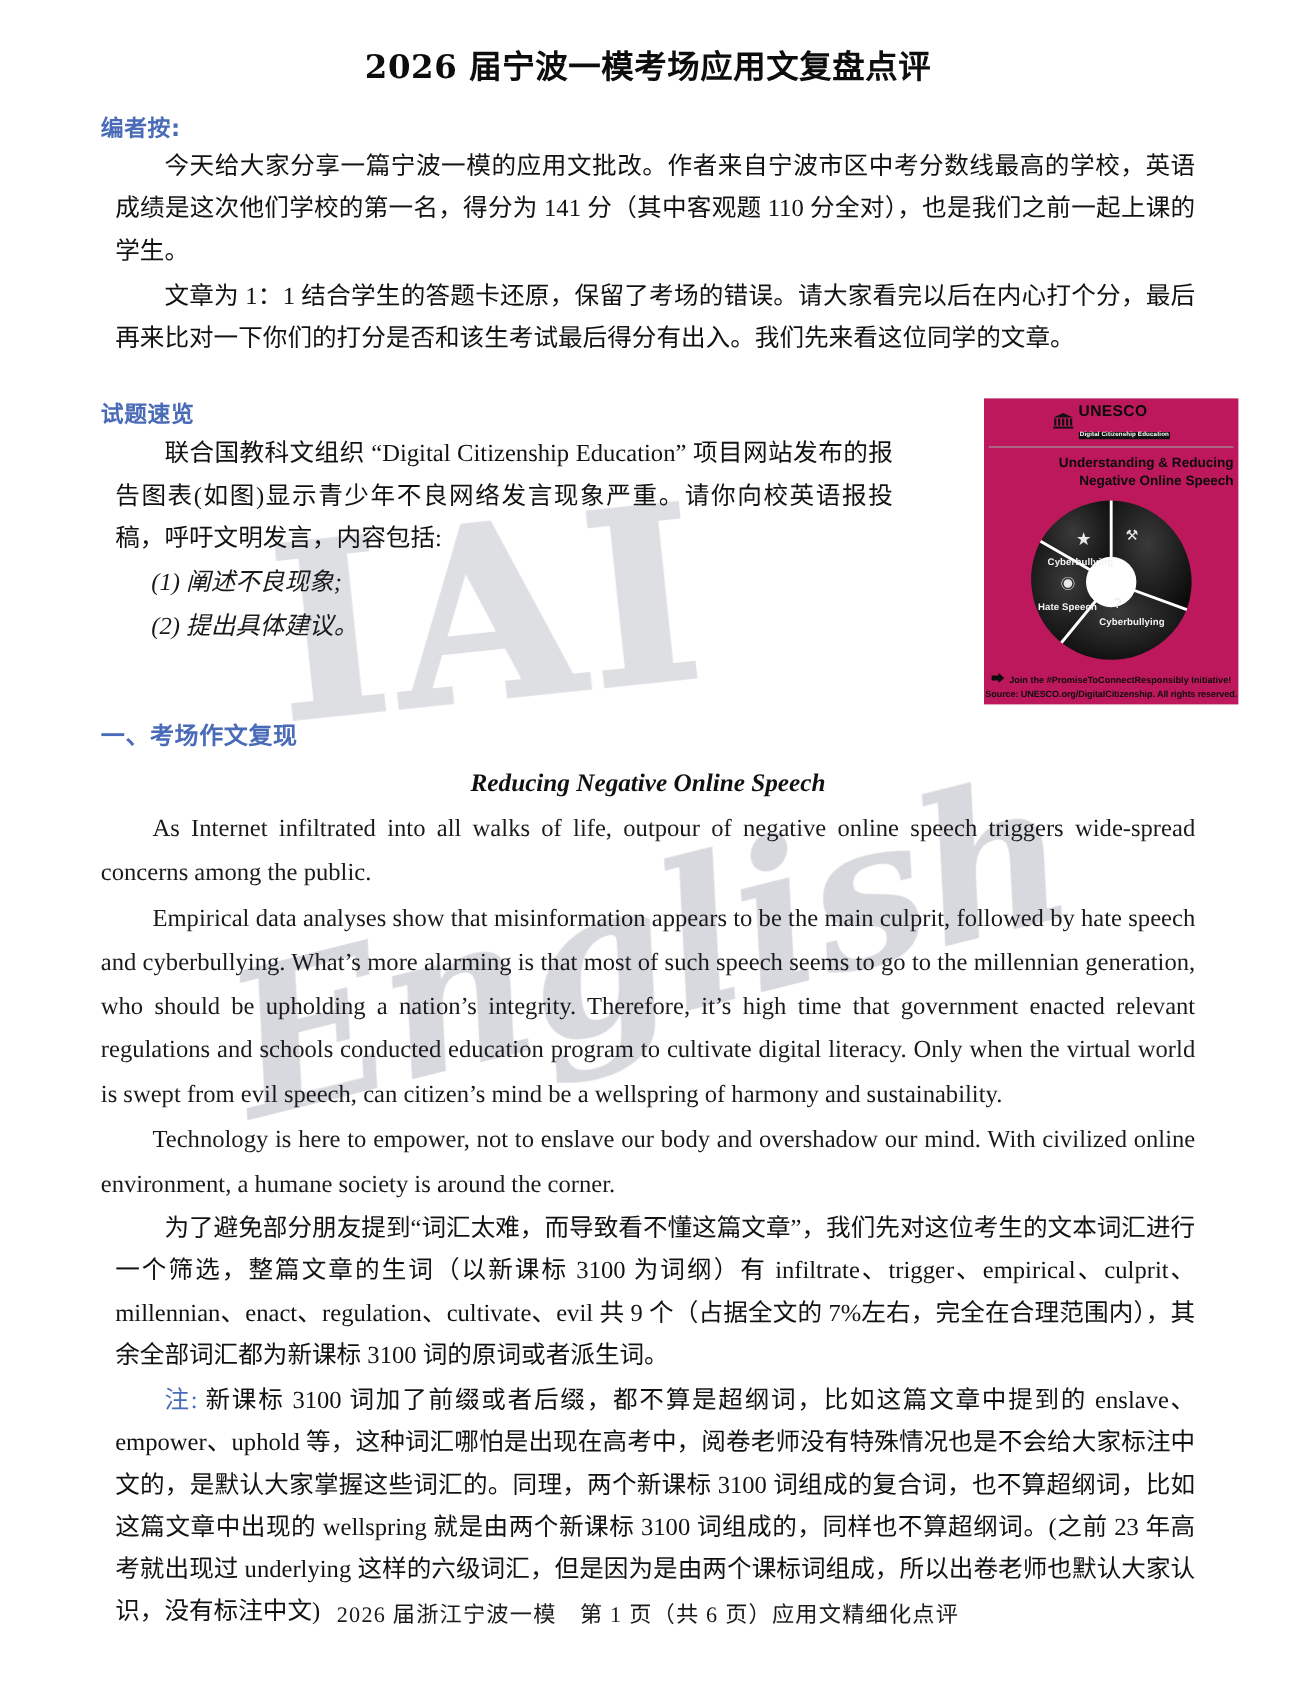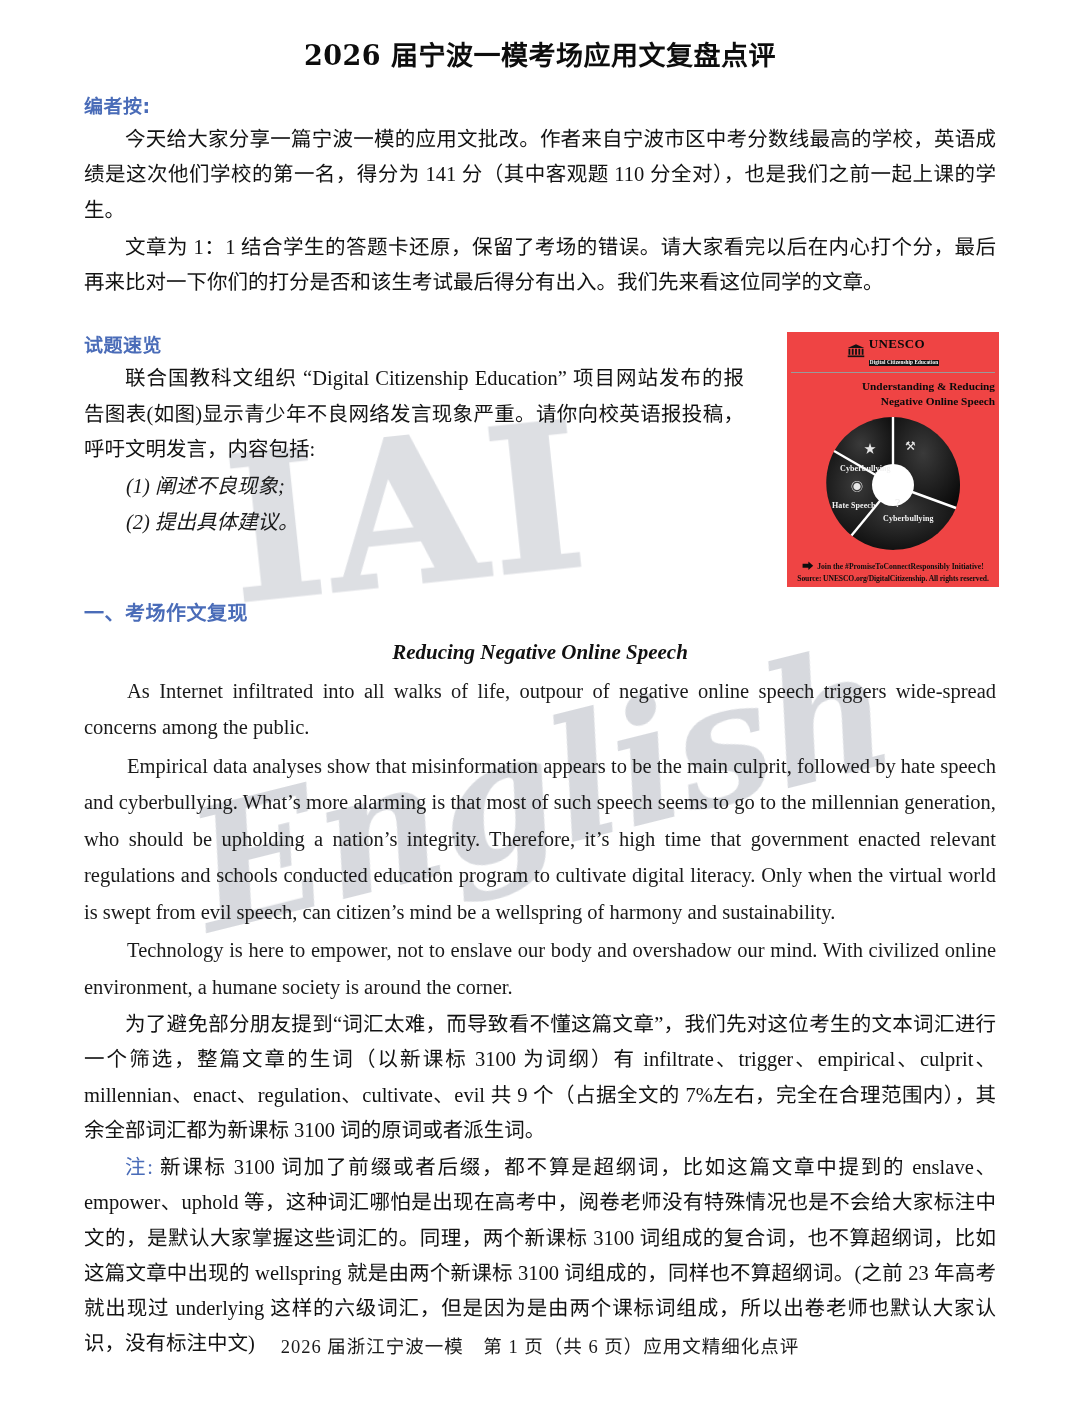--- a/index.html
+++ b/index.html
@@ -83,21 +83,21 @@
     font-weight: 600;
     color: #4a6cb8;
     letter-spacing: .5px;
   }
   .sec-head.main {
     margin-top: 26px;
     font-size: 20px;
   }
 
   p.para {
-    margin: 0 0 2px 0;
+    margin: 0 0 2px 12px;
     font-size: 20.5px;
     line-height: 1.72;
     text-align: justify;
     text-indent: 2em;
     color: #121212;
   }
 
   .quiz-block {
     width: 660px;
   }
@@ -140,26 +140,26 @@
     text-align: center;
     font-size: 18.5px;
     letter-spacing: 1px;
     color: #1a1a1a;
     z-index: 3;
   }
 
   
   .figure {
     position: absolute;
-    left: 787px;
+    left: 820px;
     top: 332px;
     width: 212px;
     z-index: 4;
-    background: #ef4444;
-    font-family: Liberation Serif, serif;
+    background: #be185d;
+    font-family: Liberation Sans, sans-serif;
   }
   .fig-logo-row {
     display: flex;
     align-items: center;
     justify-content: center;
     gap: 4px;
     padding-top: 3px;
   }
   .unesco-glyph { width: 18px; height: 14px; display: block; }
   .fig-brand { text-align: left; line-height: 1; }

